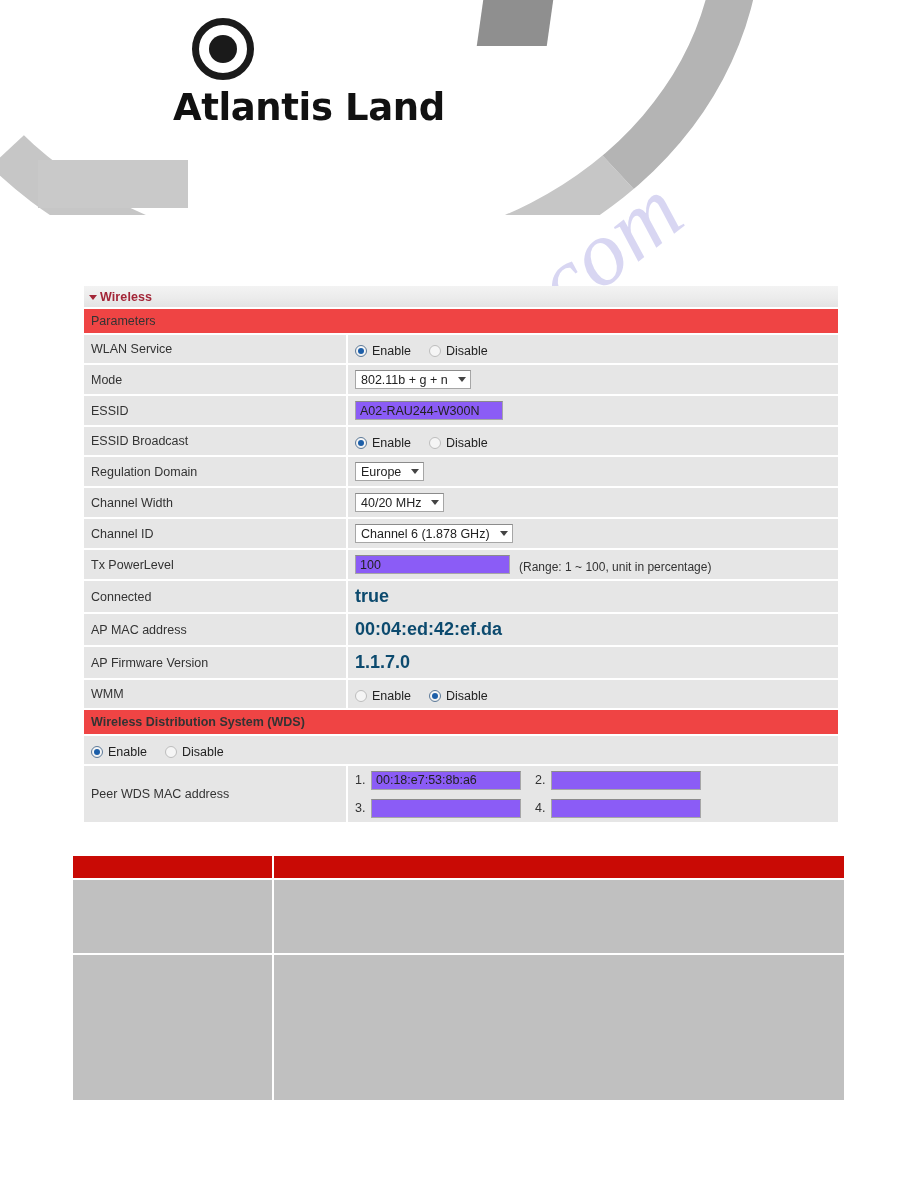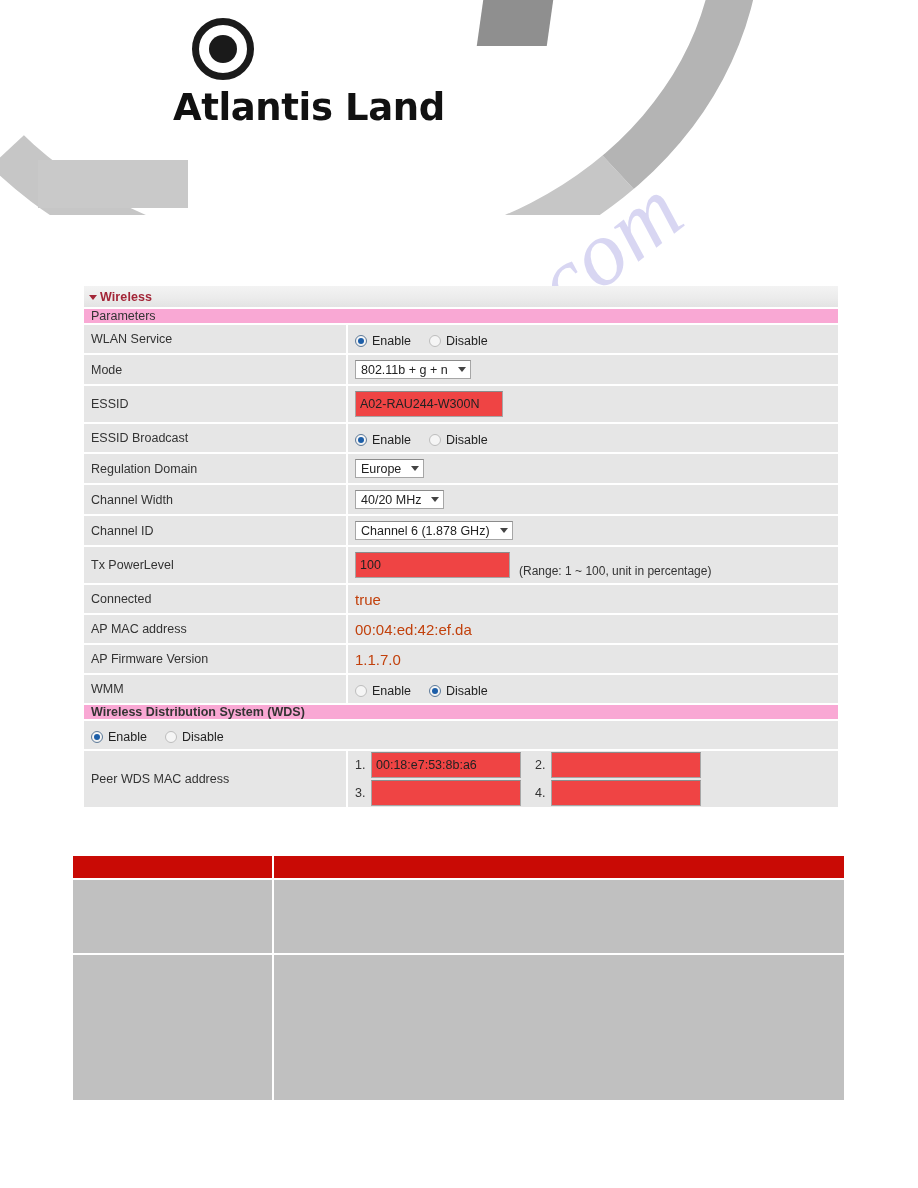--- a/index.html
+++ b/index.html
@@ -143,22 +143,22 @@
     margin-top: 1px;
   }
   .panel-title {
     color: #a32638;
     font-size: 12.5px;
     font-weight: bold;
     letter-spacing: 0.1px;
   }
 
   .section-row {
-    height: 16px;
-    background: #f9a8d4;
+    height: 26px;
+    background: #ef4444;
     border-top: 2px solid #ffffff;
     display: flex;
     align-items: center;
     padding-left: 7px;
     box-sizing: border-box;
     font-weight: bold;
     color: #333333;
     font-size: 12.5px;
   }
   .section-row.plain {
@@ -253,44 +253,44 @@
   .select .caret {
     width: 0; height: 0;
     border-left: 4px solid transparent;
     border-right: 4px solid transparent;
     border-top: 5px solid #444444;
     margin-left: 10px;
   }
 
   
   .input {
-    background: #ef4444;
+    background: #8b5cf6;
     border: 1px solid #a6a6a6;
     border-top-color: #8b8b8b;
-    height: 26px;
+    height: 19px;
     box-sizing: border-box;
     display: inline-flex;
     align-items: center;
     padding: 0 4px;
     font-size: 12.5px;
     color: #222222;
     white-space: nowrap;
   }
   .input.w-essid { width: 148px; }
   .input.w-power { width: 155px; }
   .input.w-mac   { width: 150px; }
 
   .hint {
     margin-left: 9px;
     font-size: 12px;
     color: #333333;
     white-space: nowrap;
   }
 
-  .static-val { font-size: 15px; color: #c2410c; }
+  .static-val { font-size: 18px; color: #0c4a6e; font-weight: bold; }
 
   
   .mac-grid-row {
     display: flex;
     align-items: center;
     height: 28px;
     padding-left: 7px;
   }
   .mac-cell {
     display: flex;

